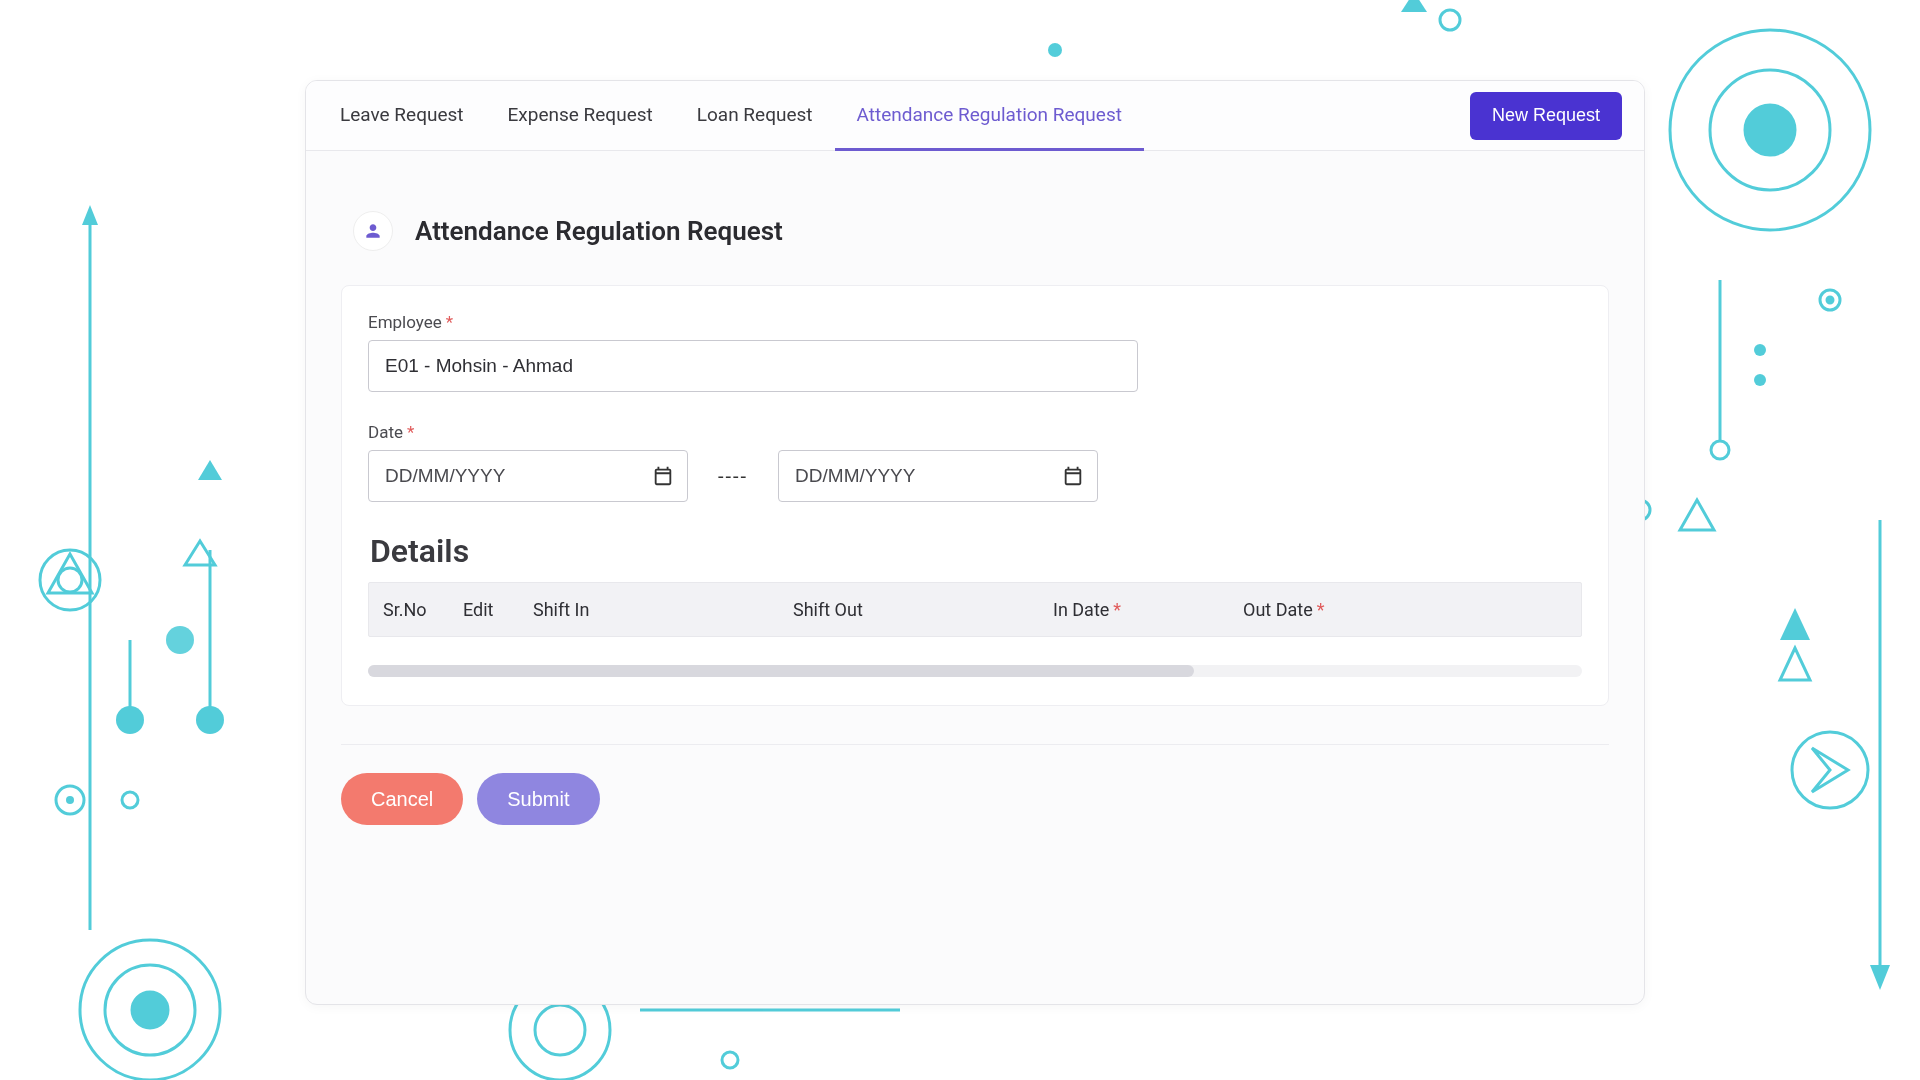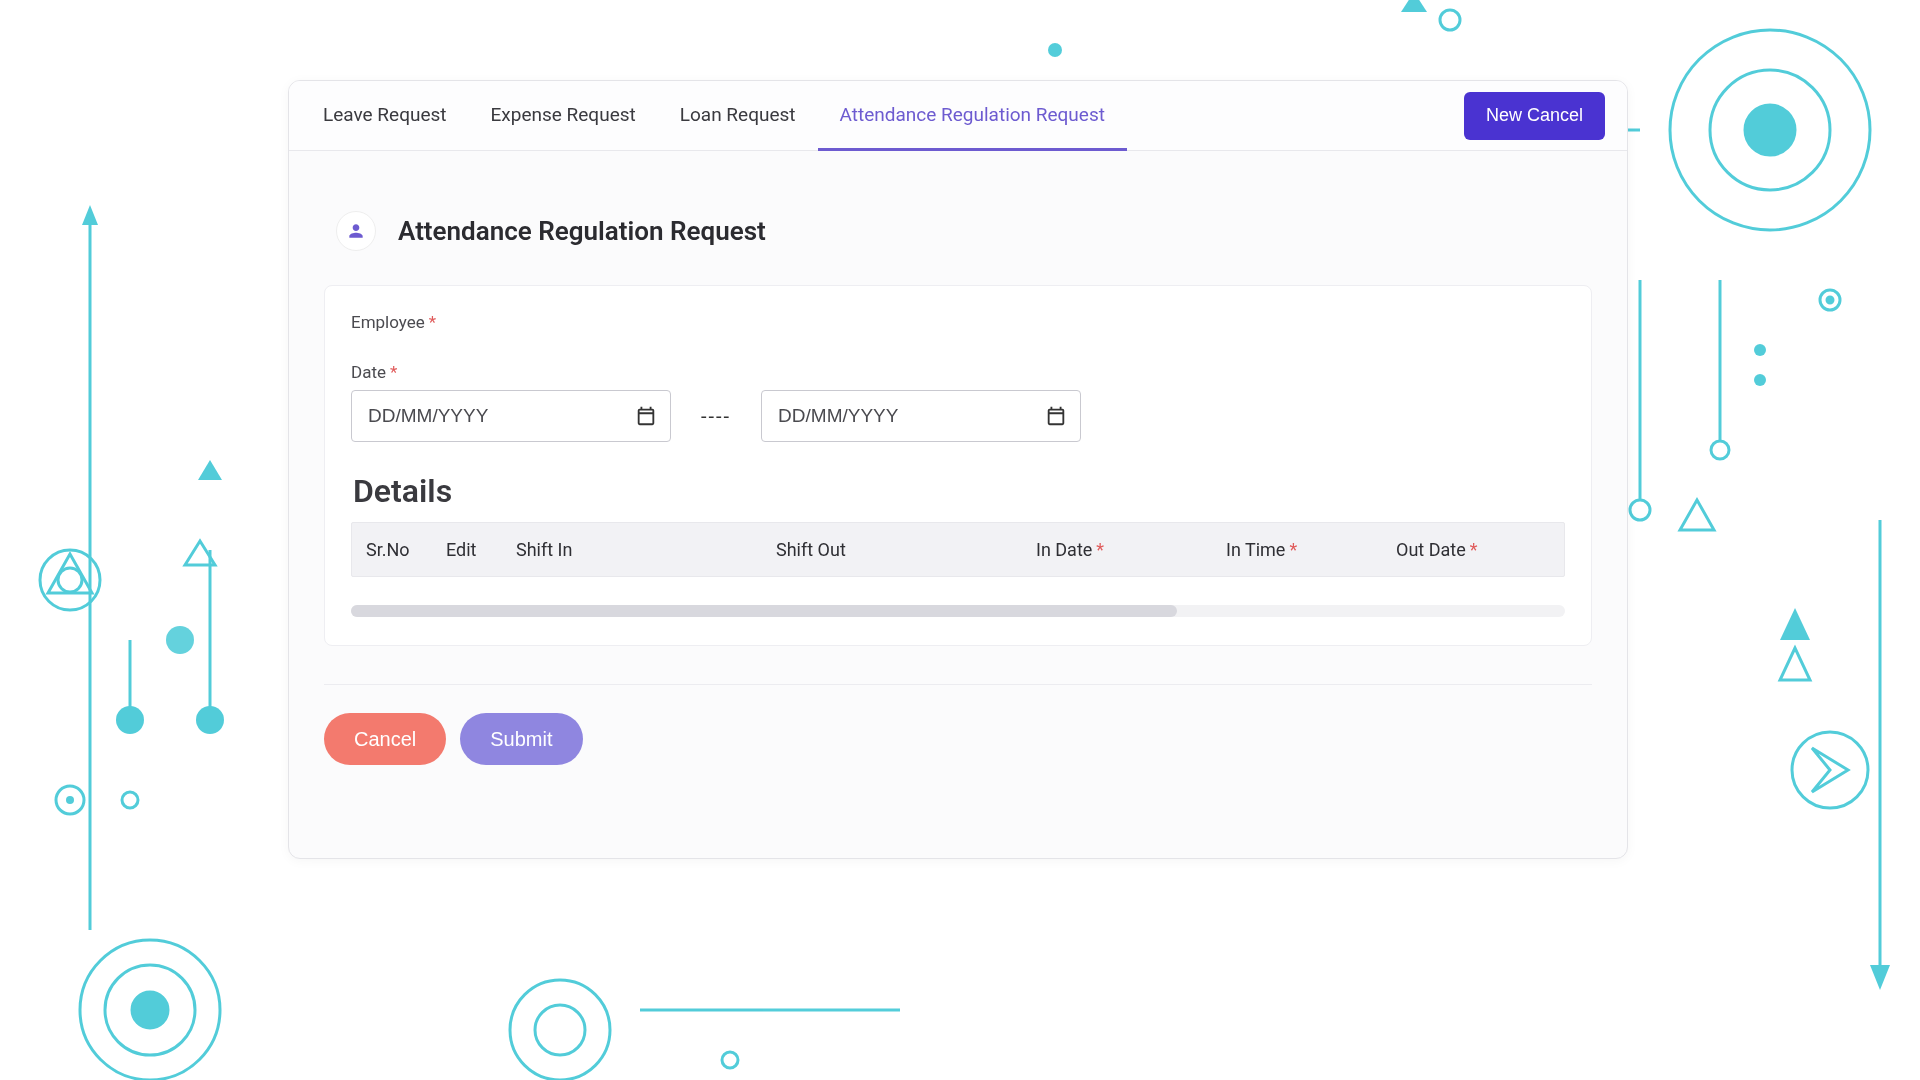--- a/index.html
+++ b/index.html
@@ -10,24 +10,24 @@
   height: 1080px;
   overflow: hidden;
   position: relative;
 }
 .bg-decoration {
   position: absolute;
   pointer-events: none;
 }
 .card {
   position: absolute;
-  left: 288px;
+  left: 305px;
   top: 80px;
   width: 1340px;
-  height: 779px;
+  height: 925px;
   background: #fbfbfc;
   border: 1px solid #e4e4e8;
   border-radius: 12px;
   box-shadow: 0 2px 12px rgba(0,0,0,0.04);
   overflow: hidden;
 }
 .tabs {
   display: flex;
   align-items: center;
   padding: 0 12px;
@@ -288,40 +288,41 @@
 </svg>
 
 <div class="card">
 
   <div class="tabs">
     <div class="tab">Leave Request</div>
     <div class="tab">Expense Request</div>
     <div class="tab">Loan Request</div>
     <div class="tab active">Attendance Regulation Request</div>
     <div class="tabs-spacer"></div>
-    <button class="btn-new">New Cancel</button>
+    <button class="btn-new">New Request</button>
   </div>
 
   <div class="content">
 
     <div class="section-head">
       <div class="section-icon">
         <svg width="20" height="20" viewBox="0 0 24 24">
             <path fill="#6d5bd0" d="M12 12c2.21 0 4-1.79 4-4s-1.79-4-4-4-4 1.79-4 4 1.79 4 4 4zm0 2c-2.67 0-8 1.34-8 4v2h16v-2c0-2.66-5.33-4-8-4z"></path>
           </svg>
       </div>
       <div class="section-title">Attendance Regulation Request</div>
     </div>
 
     <div class="form-panel">
 
       <div class="employee-wrap">
         <label class="fld-label">
           <span>Employee</span><span class="req">*</span>
         </label>
+        <input class="input" type="text" value="E01 - Mohsin - Ahmad" style="">
       </div>
 
       <label class="fld-label">
         <span>Date</span><span class="req">*</span>
       </label>
 
       <div class="date-row">
         <div class="date-input-wrap">
           <input class="date-input" type="text" placeholder="DD/MM/YYYY" style="">
           <span class="cal-icon">
@@ -346,23 +347,20 @@
 
       <div class="table-wrap">
         <div class="thead">
           <div class="th th-srno">Sr.No</div>
           <div class="th th-edit">Edit</div>
           <div class="th th-shiftin">Shift In</div>
           <div class="th th-shiftout">Shift Out</div>
           <div class="th th-indate">
             <span>In Date</span><span class="req">*</span>
           </div>
-          <div class="th th-intime">
-            <span>In Time</span><span class="req">*</span>
-          </div>
           <div class="th th-outdate">
             <span>Out Date</span><span class="req">*</span>
           </div>
         </div>
         <div class="hscroll">
           <div class="hscroll-thumb"></div>
         </div>
       </div>
 
     </div>

